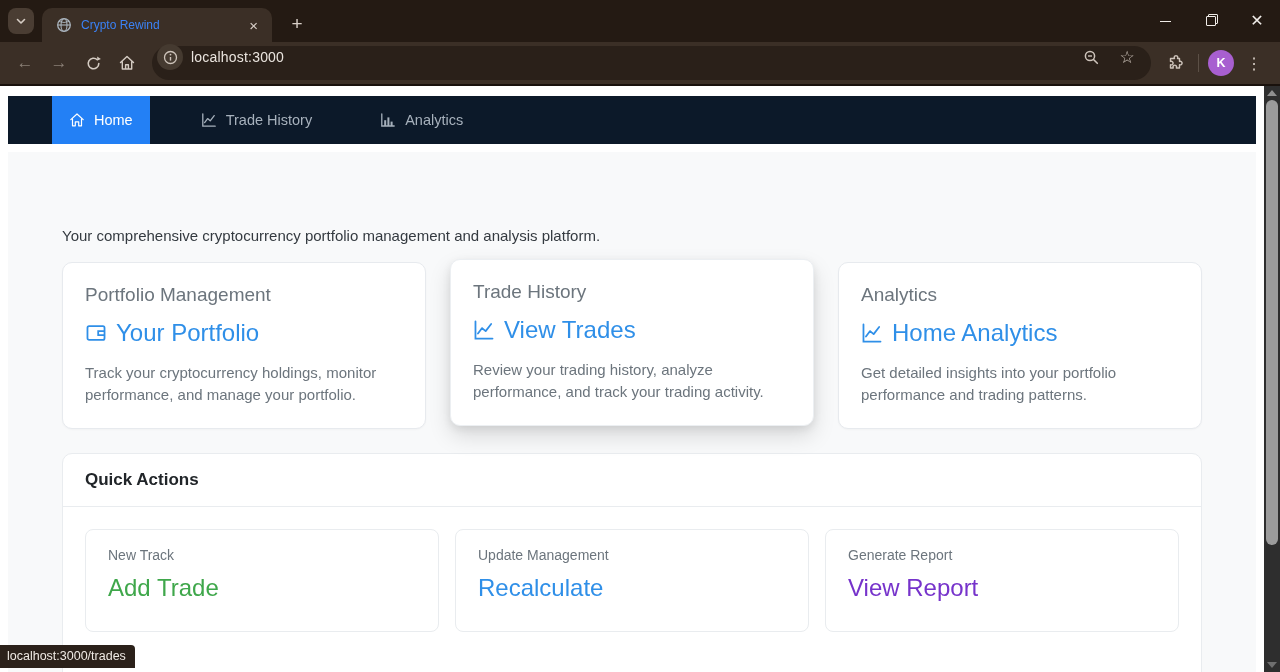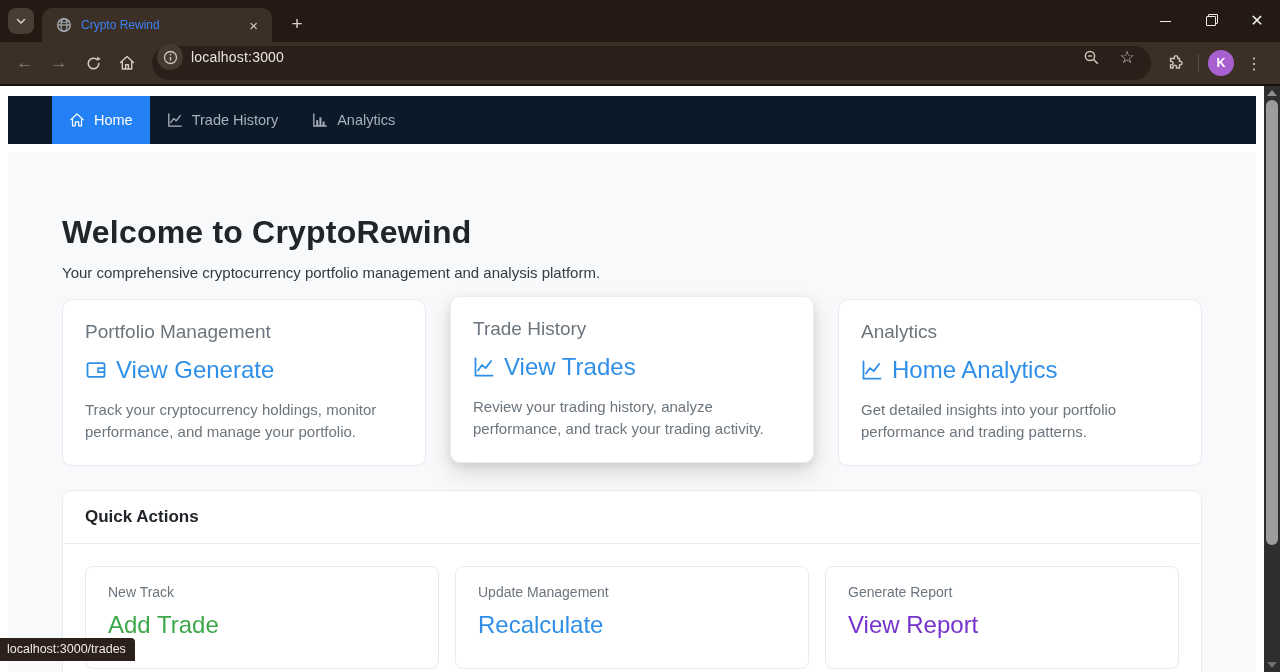--- a/index.html
+++ b/index.html
@@ -30,21 +30,21 @@
   .site-info { width:26px; height:26px; border-radius:50%; background:#453a30; display:flex; align-items:center; justify-content:center; }
   .url-text { flex:1; font-size:14px; color:#eae4de; letter-spacing:.2px; }
   .omni-icon { width:28px; height:28px; display:flex; align-items:center; justify-content:center; color:#cdc3ba; }
   .star-glyph { font-size:17px; color:#cdc3ba; }
   .toolbar-sep { width:1px; height:18px; background:#5c5046; margin:0 5px; }
   .avatar { width:26px; height:26px; border-radius:50%; background:var(--avatar); color:#fff; font-size:12.5px; font-weight:bold; display:flex; align-items:center; justify-content:center; }
   .kebab { font-size:16px; color:#d5ccc3; padding:0 8px; }
 
   
   .page { position:absolute; top:86px; left:0; right:16px; bottom:0; background:#fff; }
-  .app-nav { margin:10px 8px 0 8px; height:48px; background:var(--navbar); display:flex; align-items:stretch; padding-left:44px; }
+  .app-nav { margin:10px 8px 0 8px; height:48px; background:var(--navbar); display:flex; align-items:stretch; padding-left:44px;gap:34px; }
   .app-nav-item { display:flex; align-items:center; gap:9px; padding:0 17px; font-size:14.5px; color:#a7b1bc; cursor:pointer; }
   .app-nav-item.active { background:var(--active); color:#fff; }
   .app-nav-item svg { flex:0 0 auto; }
 
   .content { position:absolute; top:66px; left:8px; right:8px; bottom:-40px; background:var(--pagebg); overflow:hidden; }
   .container { width:1164px; margin:0 auto; padding:62px 12px 0 12px; }
   .hero-title { font-size:32px; font-weight:700; color:#212529; letter-spacing:.2px; }
   .hero-subtitle { margin-top:13px; font-size:15px; color:#343a40; }
 
   .cards-row { display:flex; gap:24px; margin-top:18px; }
@@ -64,21 +64,21 @@
   .qa-blue { color:var(--link); }
   .qa-purple { color:var(--purple); }
 
   
   .scrollbar { position:absolute; top:86px; right:0; width:16px; height:586px; background:#2e2e2e; }
   .scroll-arrow-up { position:absolute; top:4px; left:3px; width:0; height:0; border-left:5px solid transparent; border-right:5px solid transparent; border-bottom:6px solid #8f8f8f; }
   .scroll-arrow-down { position:absolute; bottom:4px; left:3px; width:0; height:0; border-left:5px solid transparent; border-right:5px solid transparent; border-top:6px solid #6f6f6f; }
   .scroll-thumb { position:absolute; top:14px; left:2px; width:12px; height:445px; border-radius:6px; background:#9c9c9c; }
 
   
-  .status-tooltip { position:absolute; left:0; bottom:11px; background:#2b211a; color:#efe9e3; font-size:12.5px; padding:4px 9px 5px 7px; border-top-right-radius:4px; z-index:50; }
+  .status-tooltip { position:absolute; left:0; bottom:4px; background:#2b211a; color:#efe9e3; font-size:12.5px; padding:4px 9px 5px 7px; border-top-right-radius:4px; z-index:50; }
 </style>
 </head>
 <body>
 
 <div class="stage">
 
   <div class="titlebar">
     <div class="tabsearch-btn">
       <svg width="12" height="12" viewBox="0 0 12 12">
           <polyline points="2.5,4.5 6,8 9.5,4.5" fill="none" stroke="#d6cdc5" stroke-width="1.6" stroke-linecap="round" stroke-linejoin="round"></polyline>
@@ -174,32 +174,31 @@
             <rect x="4.2" y="8.2" width="2" height="5.8" fill="currentColor"></rect>
             <rect x="7.4" y="5.4" width="2" height="8.6" fill="currentColor"></rect>
             <rect x="10.6" y="9.6" width="2" height="4.4" fill="currentColor"></rect>
           </svg>
         <span>Analytics</span>
       </div>
     </div>
 
     <div class="content">
       <div class="container">
-        <h1 class="hero-title">Welcome to CryptoRewind</h1>
         <div class="hero-subtitle">Your comprehensive cryptocurrency portfolio management and analysis platform.</div>
 
         <div class="cards-row">
           <div class="feature-card">
             <div class="card-label">Portfolio Management</div>
             <div class="card-link">
               <svg width="22" height="22" viewBox="0 0 16 16">
                   <rect x="1.8" y="3" width="12.4" height="10" rx="1.2" fill="none" stroke="currentColor" stroke-width="1.3"></rect>
                   <path d="M14.2 6.7 H9.6 V9.6 H14.2" fill="none" stroke="currentColor" stroke-width="1.3"></path>
                 </svg>
-              <span>View Generate</span>
+              <span>Your Portfolio</span>
             </div>
             <div class="card-desc">Track your cryptocurrency holdings, monitor performance, and manage your portfolio.</div>
           </div>
 
           <div class="feature-card hovered">
             <div class="card-label">Trade History</div>
             <div class="card-link">
               <svg width="22" height="22" viewBox="0 0 16 16">
                   <path d="M1.8 1.8 V14.2 H14.2" fill="none" stroke="currentColor" stroke-width="1.3" stroke-linecap="round"></path>
                   <polyline points="3.6,10.6 6.6,6.6 9.2,8.8 13.2,3.6" fill="none" stroke="currentColor" stroke-width="1.3" stroke-linecap="round" stroke-linejoin="round"></polyline>

